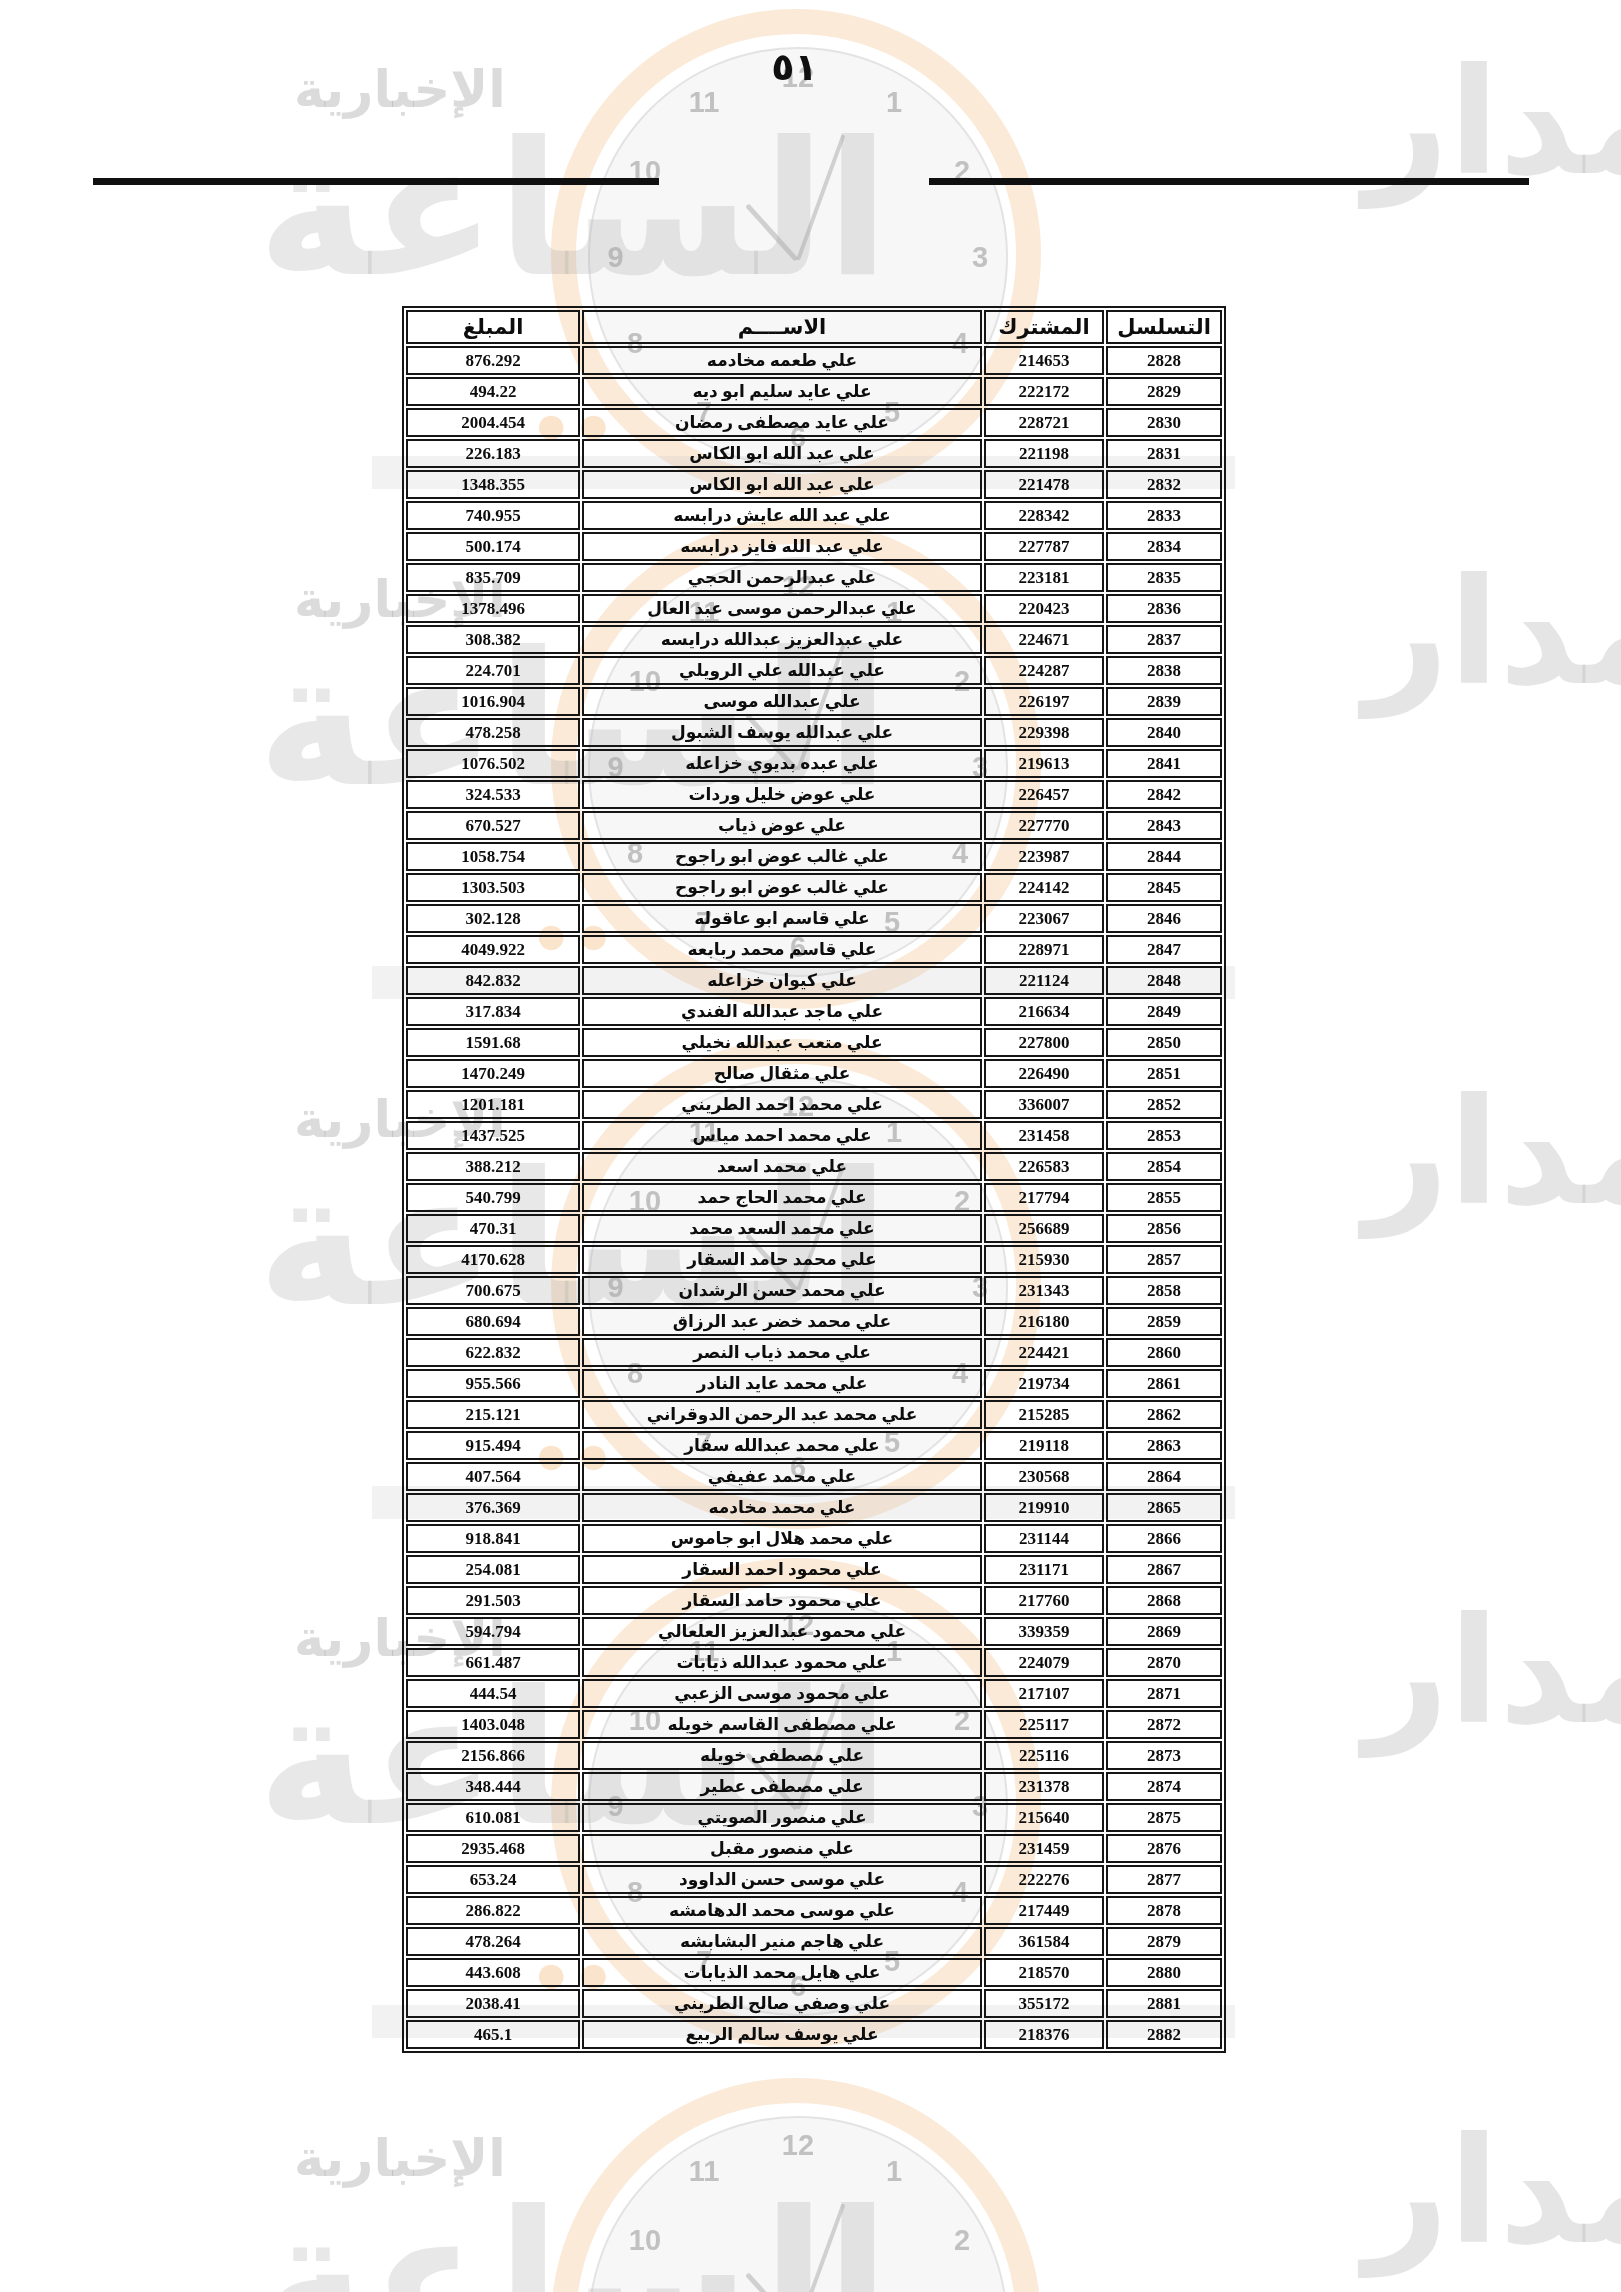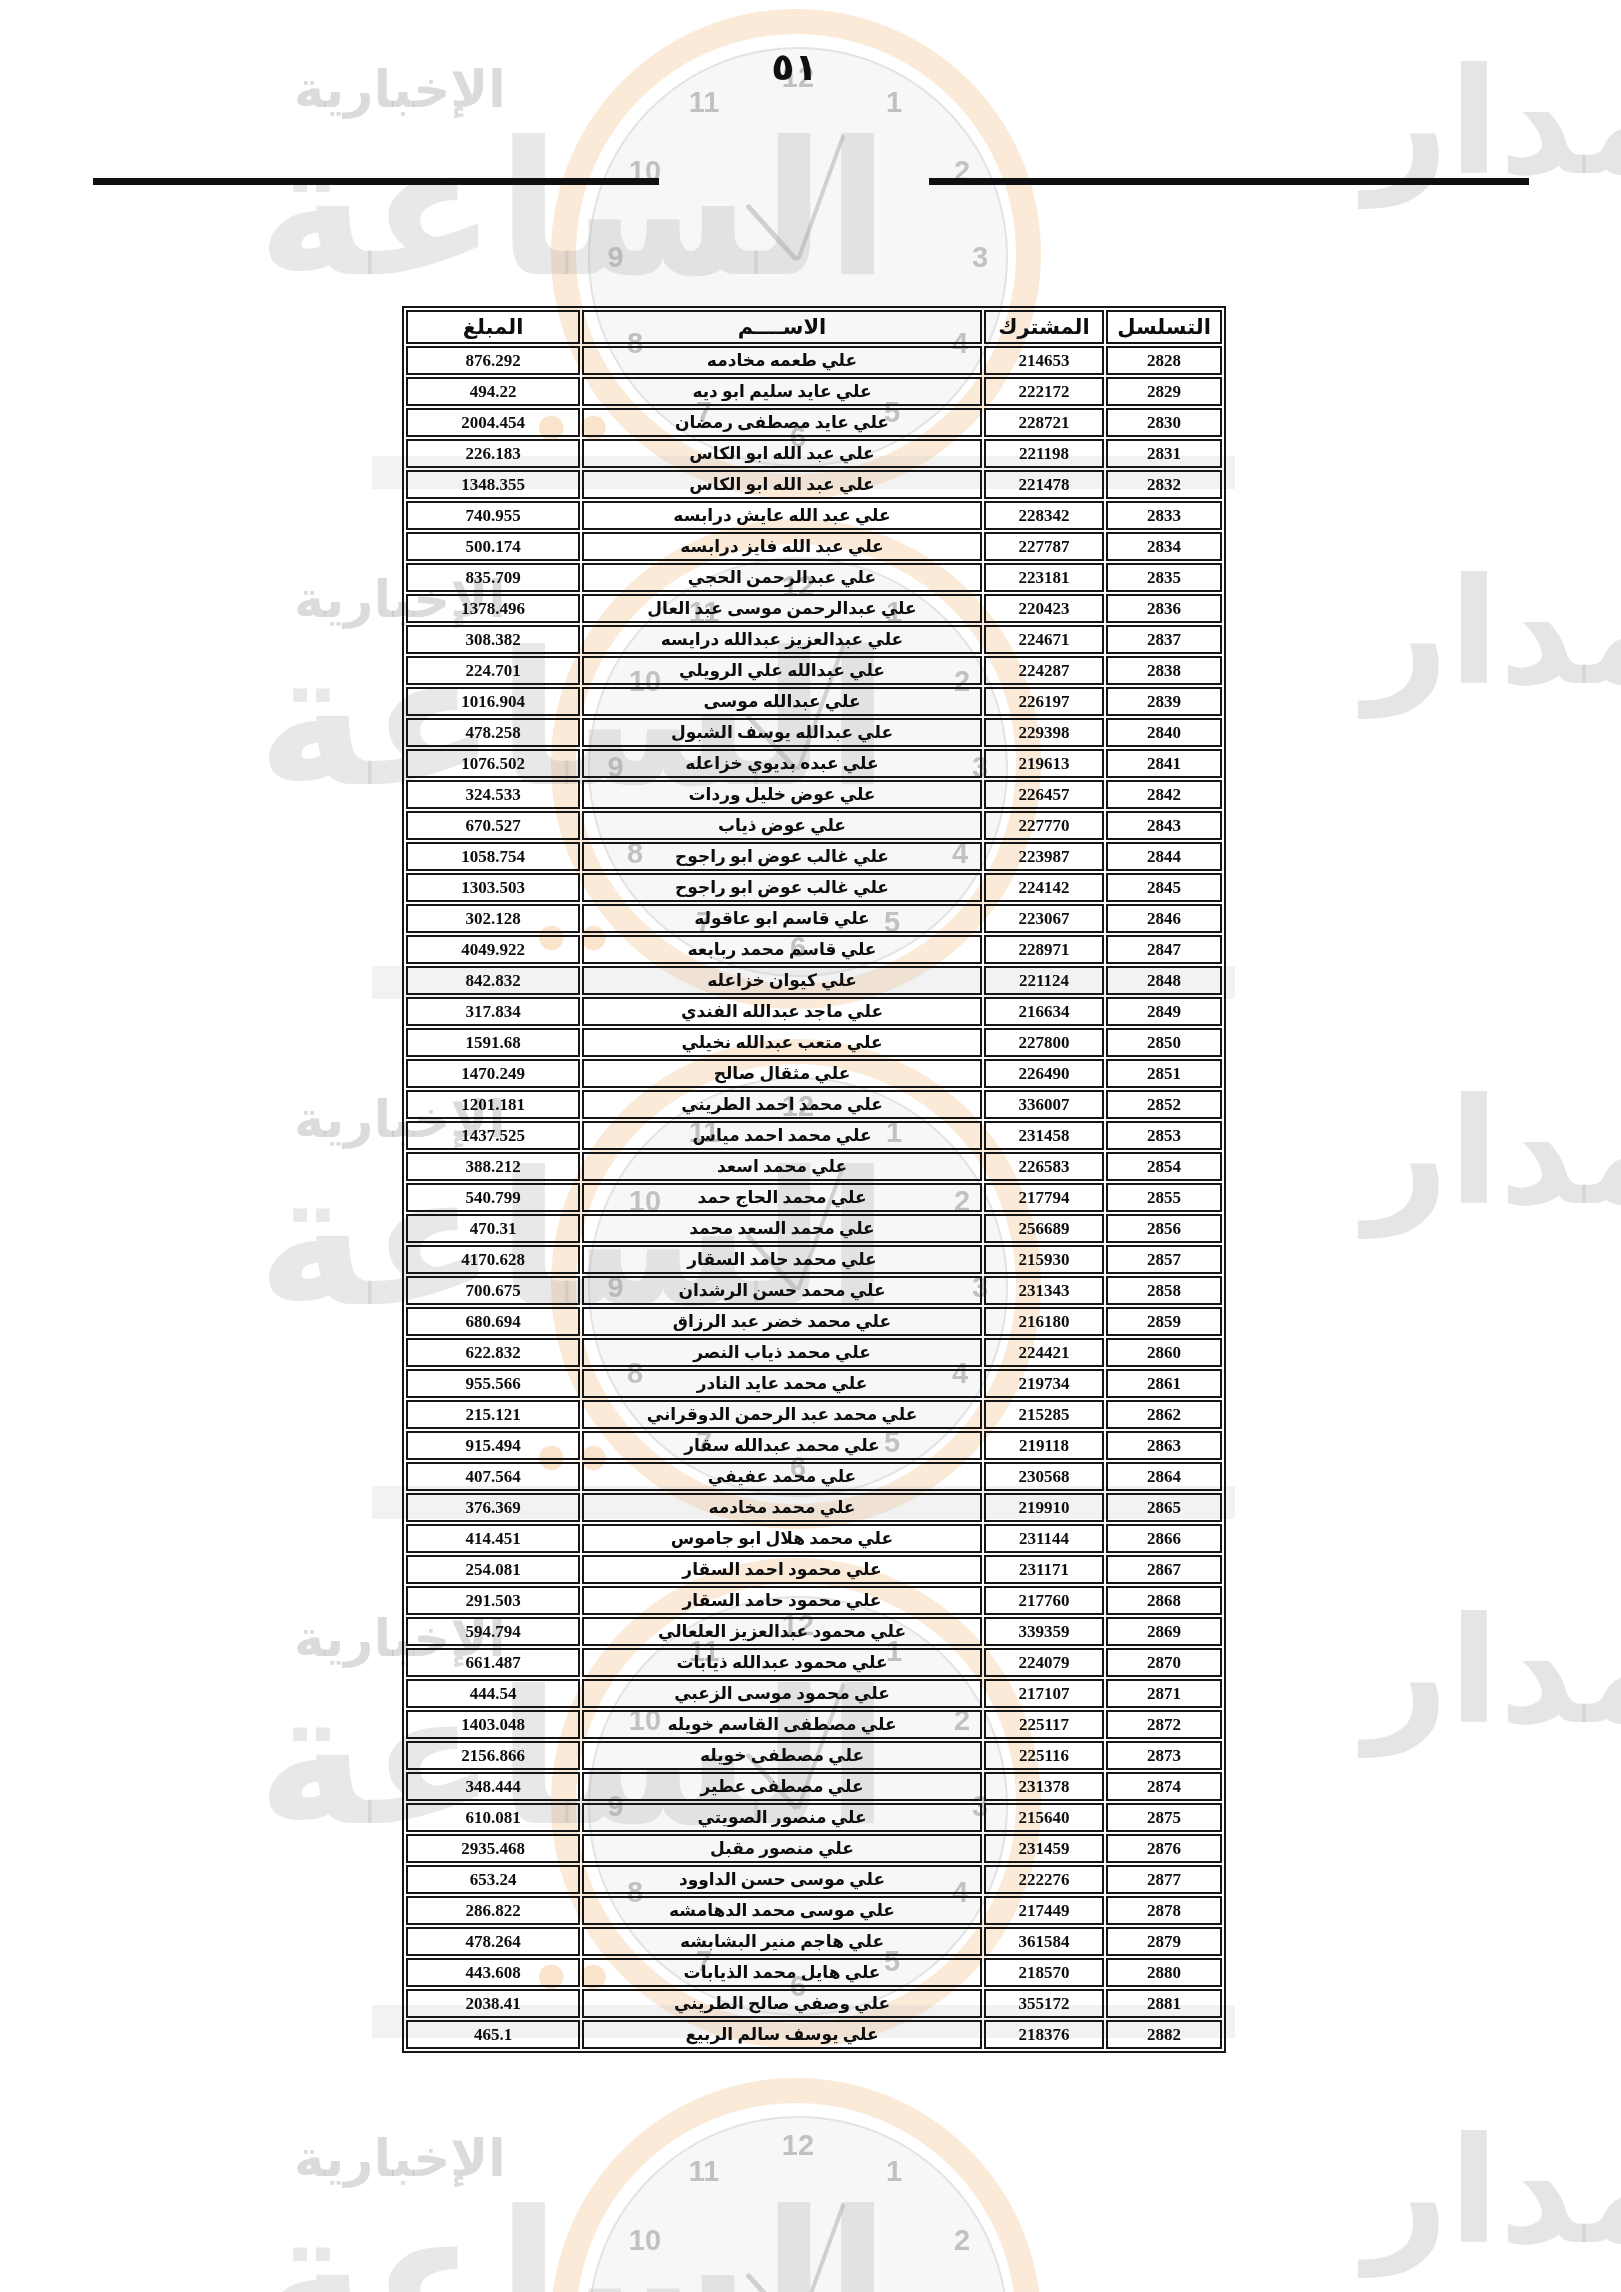--- a/index.html
+++ b/index.html
@@ -447,21 +447,21 @@
       <tr>
         <td class="cell-serial">2865</td>
         <td class="cell-subscriber">219910</td>
         <td class="cell-name">علي محمد مخادمه</td>
         <td class="cell-amount">376.369</td>
       </tr>
       <tr>
         <td class="cell-serial">2866</td>
         <td class="cell-subscriber">231144</td>
         <td class="cell-name">علي محمد هلال ابو جاموس</td>
-        <td class="cell-amount">414.451</td>
+        <td class="cell-amount">918.841</td>
       </tr>
       <tr>
         <td class="cell-serial">2867</td>
         <td class="cell-subscriber">231171</td>
         <td class="cell-name">علي محمود احمد السقار</td>
         <td class="cell-amount">254.081</td>
       </tr>
       <tr>
         <td class="cell-serial">2868</td>
         <td class="cell-subscriber">217760</td>

